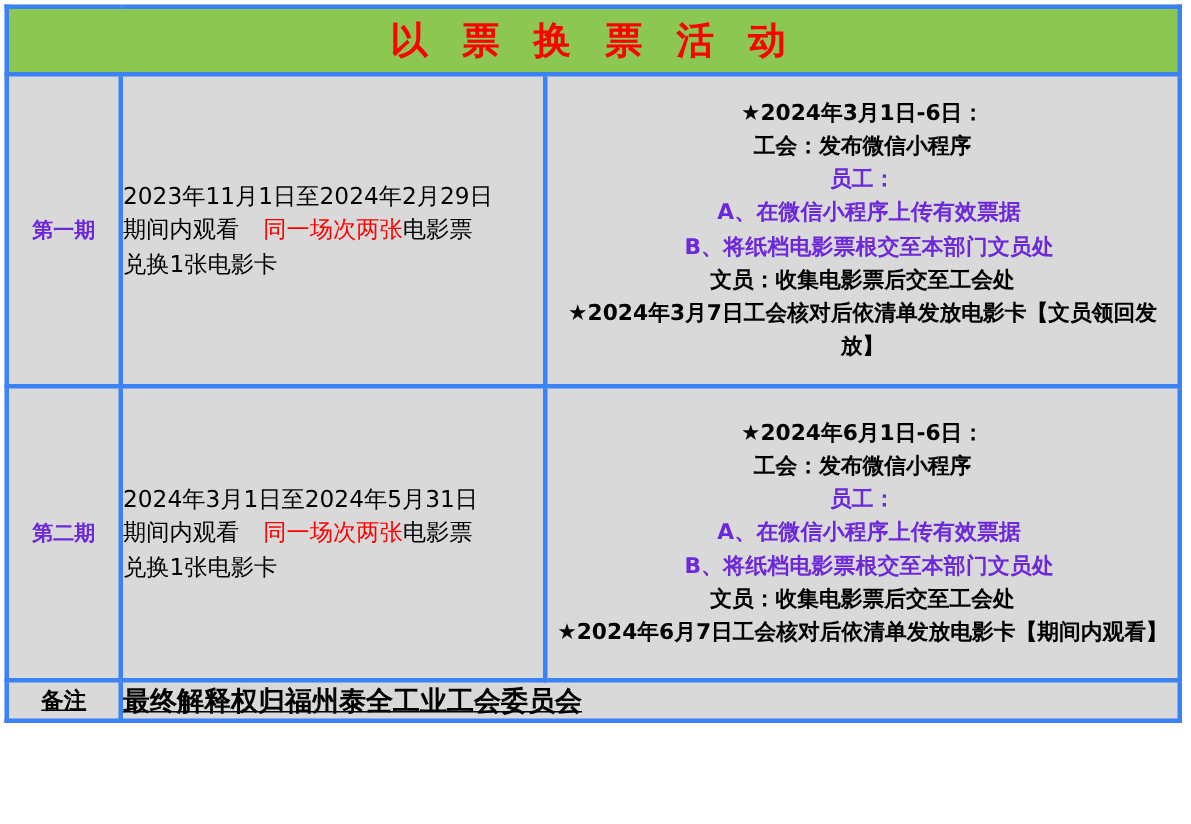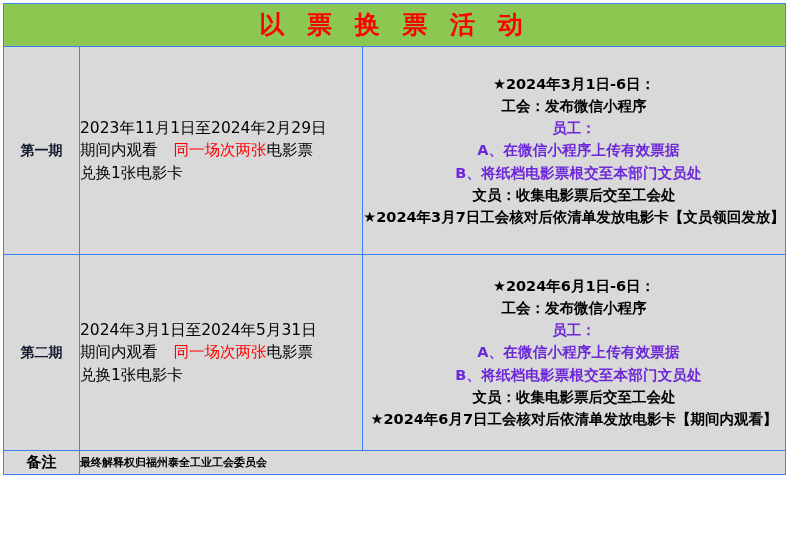--- a/index.html
+++ b/index.html
@@ -21,21 +21,21 @@
     box-sizing: border-box;
   }
   table.promo {
     border-collapse: collapse;
     table-layout: fixed;
     width: 782px;
     margin: 3px 0 0 3px;
     background: #D9D9D9;
   }
   table.promo td {
-    border: 1px solid #3b82f6;
+    border: 3px solid #3b82f6;
     background: #D9D9D9;
     vertical-align: middle;
     padding: 0;
   }
   
   .title-cell {
     background: #8CC751 !important;
     height: 42px;
     text-align: center;
     vertical-align: middle;
@@ -59,21 +59,21 @@
     line-height: 37px;
     white-space: nowrap;
   }
   .hdr.small { font-size: 14px; }
 
   
   .c-period {
     text-align: center;
     font-weight: bold;
     font-size: 14px;
-    color: #0f172a;
+    color: #6d28d9;
     white-space: nowrap;
   }
   .c-cond {
     font-weight: normal;
     font-size: 15.5px;
     color: #000000;
     line-height: 1.45;
     padding: 4px 6px 4px 7px;
     text-align: left;
   }
@@ -97,28 +97,28 @@
   }
   .c-note-label {
     text-align: center;
     font-weight: bold;
     font-size: 15px;
     color: #000000;
     white-space: nowrap;
   }
   .c-note-text {
     font-weight: bold;
-    font-size: 11px;
+    font-size: 18px;
     color: #000000;
     padding: 4px 6px 4px 7px;
     text-align: left;
   }
   .r1 { height: 208px; }
   .r2 { height: 196px; }
-  .r3 { height: 24px; }
+  .r3 { height: 24px; text-decoration: underline; }
 </style>
 </head>
 <body>
 
 <div class="sheet">
   <table class="promo">
     <colgroup>
       <col style="width:76px">
       <col style="width:283px">
       <col style="width:423px">

